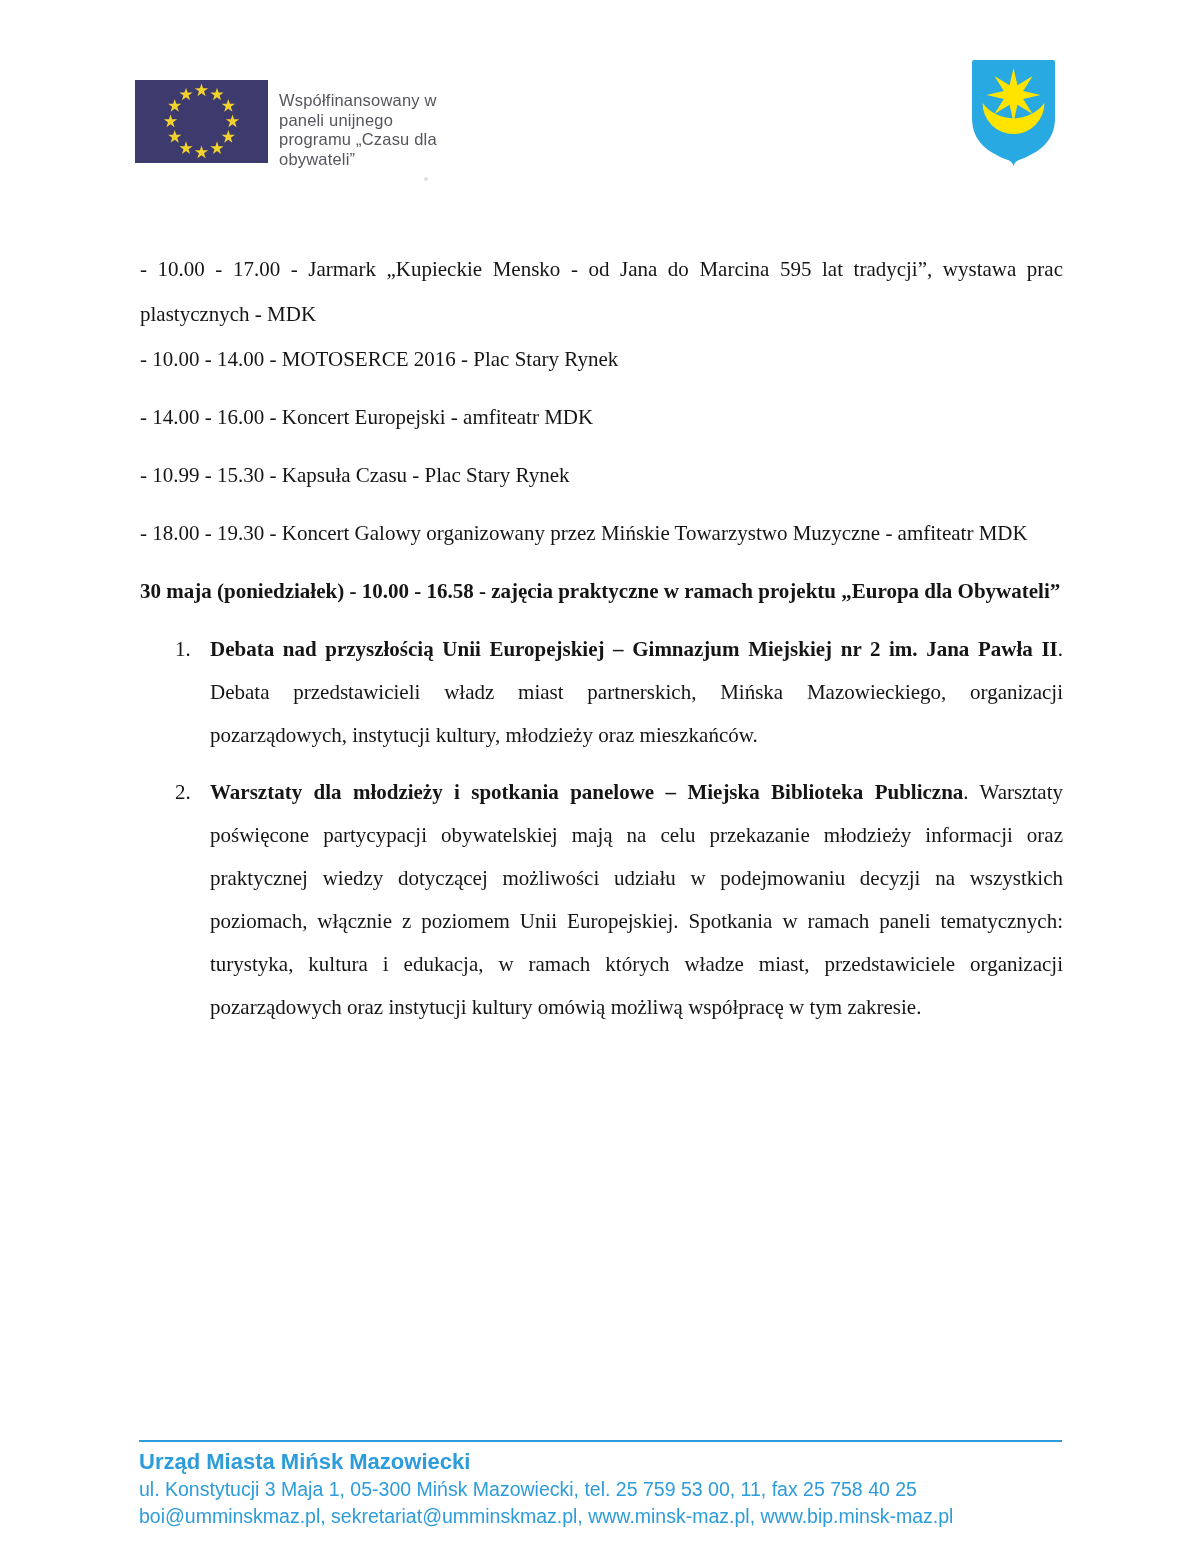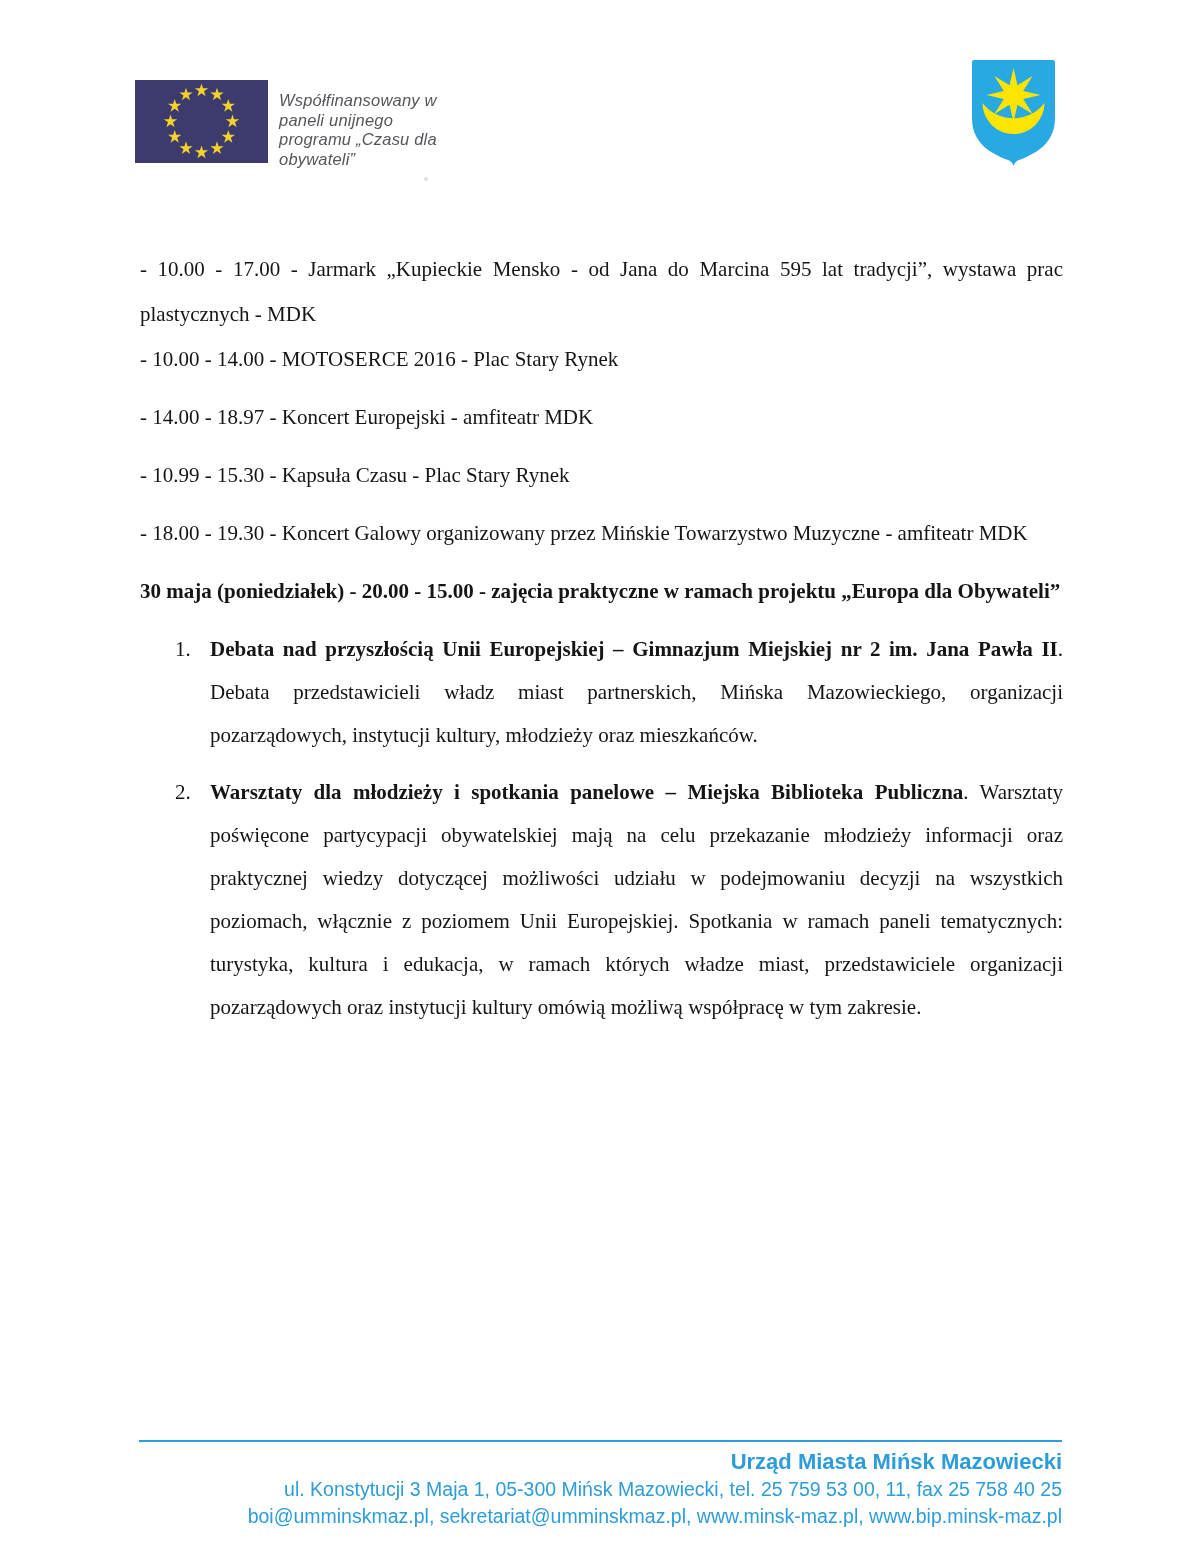--- a/index.html
+++ b/index.html
@@ -7,39 +7,39 @@
     width:1200px;height:1553px;position:relative;background:#ffffff;
     font-family:"Liberation Serif", serif;color:#151515;overflow:hidden;
   }
   .page{position:absolute;inset:0;}
 
   
   .eu-flag{position:absolute;left:135px;top:80px;width:133px;height:83px;}
   .eu-text{
     position:absolute;left:279px;top:91px;width:230px;
     font-family:"Liberation Sans", sans-serif;font-size:16.5px;line-height:19.5px;
-    color:#55565c;letter-spacing:.2px;font-style:italic;
+    color:#55565c;letter-spacing:.2px;
   }
   .coat{position:absolute;left:967px;top:58px;width:93px;height:109px;}
   .artifact-dot{position:absolute;left:424px;top:177px;width:4px;height:4px;border-radius:50%;background:#dedede;}
 
   
   .content{position:absolute;left:140px;top:247px;width:923px;font-size:21px;}
   .para{margin:0;line-height:45px;text-align:justify;text-justify:inter-word;}
   .gap{margin-top:13px;}
   .heading{font-weight:bold;margin-top:13px;}
   .agenda{margin-top:2px;}
   .agenda-item{position:relative;padding-left:70px;line-height:43px;text-align:justify;margin-top:14px;}
   .agenda-num{position:absolute;left:35px;top:0;}
   .agenda-title{font-weight:bold;}
 
   
   .footer{
     position:absolute;left:139px;top:1440px;width:923px;
-    border-top:2px solid #2d9cdb;text-align:right;
+    border-top:2px solid #2d9cdb;text-align:left;
     font-family:"Liberation Sans", sans-serif;color:#2d9cdb;padding-top:5px;
   }
   .footer-title{font-size:22px;font-weight:bold;line-height:29px;}
   .footer-line{font-size:19.5px;line-height:27px;}
 </style>
 </head>
 <body>
 
 <div class="page">
 
@@ -75,25 +75,25 @@
 
   <svg class="coat" viewBox="0 0 93 109" aria-hidden="true">
     <path d="M7,2 L86,2 Q88,2 88,4 L88,60 C88,84 71,95 52,102 C48.5,103.5 47.5,105 46.5,108 C45.5,105 44.5,103.5 41,102 C22,95 5,84 5,60 L5,4 Q5,2 7,2 Z" fill="#29a9e1"></path>
     <polygon fill="#ffe400" points="46.5,10 50.5,27.3 65.6,17.9 56.2,33 73.5,37 56.2,41 65.6,56.1 50.5,46.7 46.5,64 42.5,46.7 27.4,56.1 36.8,41 19.5,37 36.8,33 27.4,17.9 42.5,27.3"></polygon>
     <path d="M15.5,45 A31,31 0 1 0 77.5,45 A39,39 0 0 1 15.5,45 Z" fill="#ffe400"></path>
   </svg>
 
   <main class="content">
     <p class="para">- 10.00 - 17.00 -  Jarmark „Kupieckie Mensko - od Jana do Marcina 595 lat tradycji”, wystawa prac plastycznych  - MDK</p>
     <p class="para">- 10.00 - 14.00 - MOTOSERCE 2016 - Plac Stary Rynek</p>
-    <p class="para gap">- 14.00 - 18.97 - Koncert Europejski - amfiteatr MDK</p>
+    <p class="para gap">- 14.00 - 16.00 - Koncert Europejski - amfiteatr MDK</p>
     <p class="para gap">- 10.99 - 15.30 -  Kapsuła Czasu - Plac Stary Rynek</p>
     <p class="para gap">- 18.00 - 19.30 -  Koncert Galowy organizowany przez Mińskie Towarzystwo Muzyczne - amfiteatr MDK</p>
 
-    <p class="para heading">30 maja (poniedziałek) - 20.00 - 15.00 - zajęcia praktyczne w ramach projektu „Europa dla Obywateli”</p>
+    <p class="para heading">30 maja (poniedziałek) - 10.00 - 16.58 - zajęcia praktyczne w ramach projektu „Europa dla Obywateli”</p>
 
     <div class="agenda">
       <div class="agenda-item">
         <span class="agenda-num">1.</span><span class="agenda-title">Debata nad przyszłością Unii Europejskiej – Gimnazjum Miejskiej nr 2 im. Jana Pawła II</span><span>. Debata przedstawicieli władz miast partnerskich, Mińska Mazowieckiego, organizacji pozarządowych, instytucji kultury, młodzieży oraz mieszkańców.</span>
       </div>
       <div class="agenda-item">
         <span class="agenda-num">2.</span><span class="agenda-title">Warsztaty dla młodzieży i spotkania panelowe – Miejska Biblioteka Publiczna</span><span>. Warsztaty poświęcone partycypacji obywatelskiej mają na celu przekazanie młodzieży informacji oraz praktycznej wiedzy dotyczącej możliwości udziału w podejmowaniu decyzji na wszystkich poziomach, włącznie z poziomem Unii Europejskiej. Spotkania w ramach paneli tematycznych: turystyka, kultura i edukacja, w ramach których władze miast, przedstawiciele organizacji pozarządowych oraz instytucji kultury omówią możliwą współpracę w tym zakresie.</span>
       </div>
     </div>
   </main>

